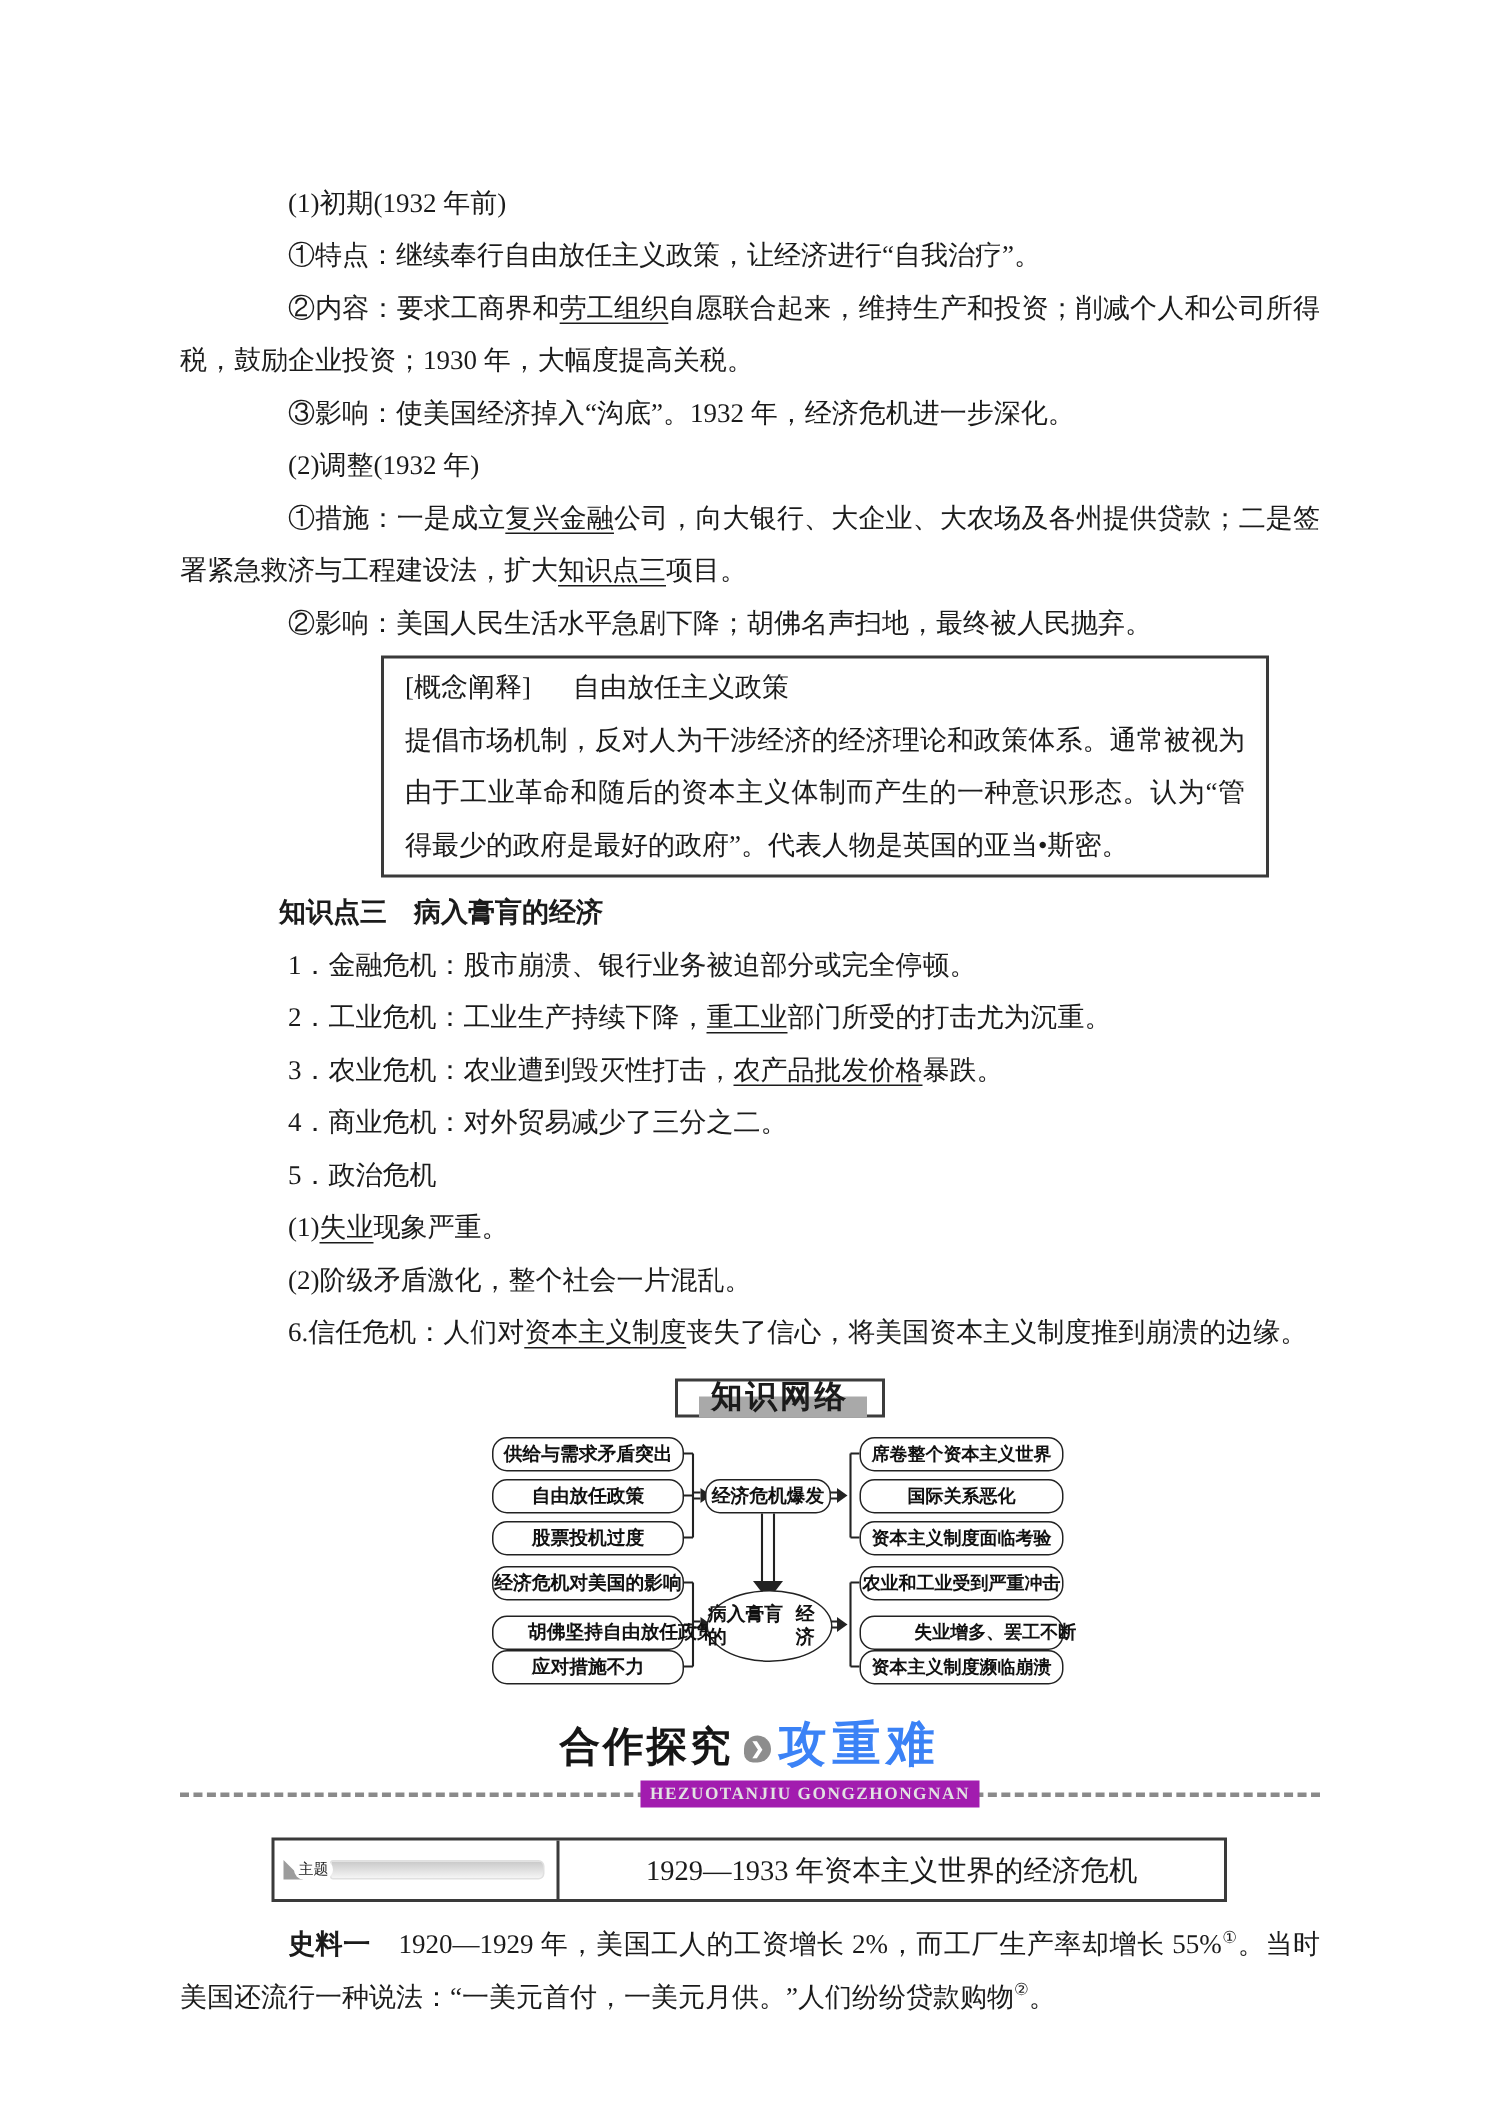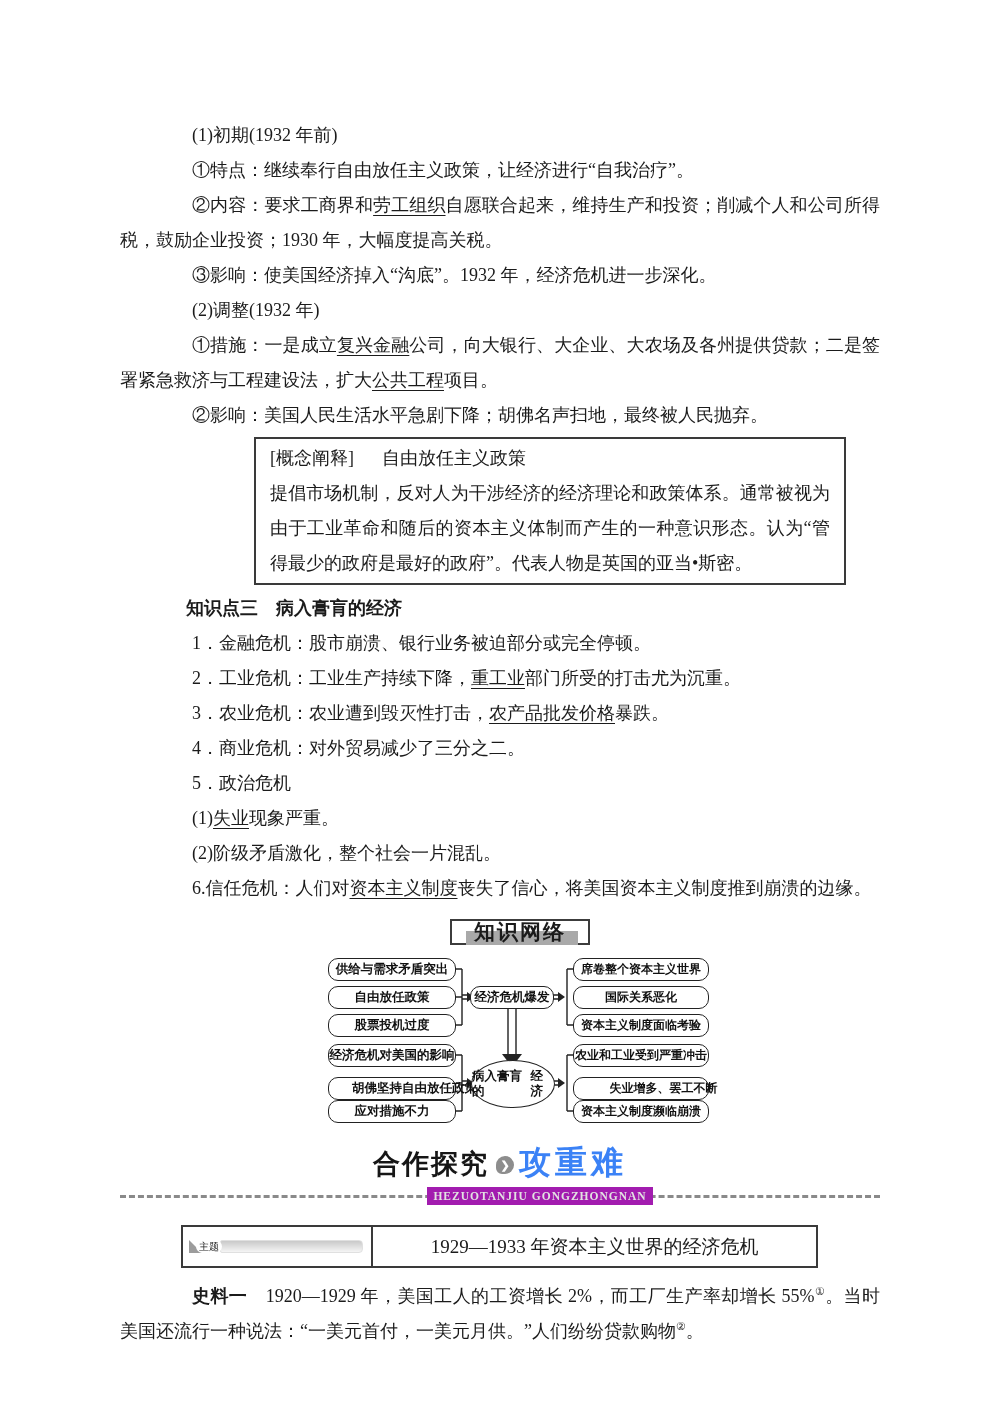--- a/index.html
+++ b/index.html
@@ -76,21 +76,21 @@
 <body>
 
 <div class="page">
   <div class="content">
 
     <p class="para"><span>(1)初期(1932 年前)</span></p>
     <p class="para"><span>①特点：继续奉行自由放任主义政策，让经济进行“自我治疗”。</span></p>
     <p class="para"><span>②内容：要求工商界和</span><span class="u">劳工组织</span><span>自愿联合起来，维持生产和投资；削减个人和公司所得税，鼓励企业投资；1930 年，大幅度提高关税。</span></p>
     <p class="para"><span>③影响：使美国经济掉入“沟底”。1932 年，经济危机进一步深化。</span></p>
     <p class="para"><span>(2)调整(1932 年)</span></p>
-    <p class="para"><span>①措施：一是成立</span><span class="u">复兴金融</span><span>公司，向大银行、大企业、大农场及各州提供贷款；二是签署紧急救济与工程建设法，扩大</span><span class="u">公共工程</span><span>项目。</span></p>
+    <p class="para"><span>①措施：一是成立</span><span class="u">复兴金融</span><span>公司，向大银行、大企业、大农场及各州提供贷款；二是签署紧急救济与工程建设法，扩大</span><span class="u">知识点三</span><span>项目。</span></p>
     <p class="para"><span>②影响：美国人民生活水平急剧下降；胡佛名声扫地，最终被人民抛弃。</span></p>
 
     <div class="concept-box">
       <p class="concept-title"><span>[概念阐释]</span><span class="gap"></span><span>自由放任主义政策</span></p>
       <p class="concept-body">提倡市场机制，反对人为干涉经济的经济理论和政策体系。通常被视为由于工业革命和随后的资本主义体制而产生的一种意识形态。认为“管得最少的政府是最好的政府”。代表人物是英国的亚当•斯密。</p>
     </div>
 
     <p class="kp-heading">知识点三　病入膏肓的经济</p>
     <p class="para"><span>1．金融危机：股市崩溃、银行业务被迫部分或完全停顿。</span></p>
     <p class="para"><span>2．工业危机：工业生产持续下降，</span><span class="u">重工业</span><span>部门所受的打击尤为沉重。</span></p>

